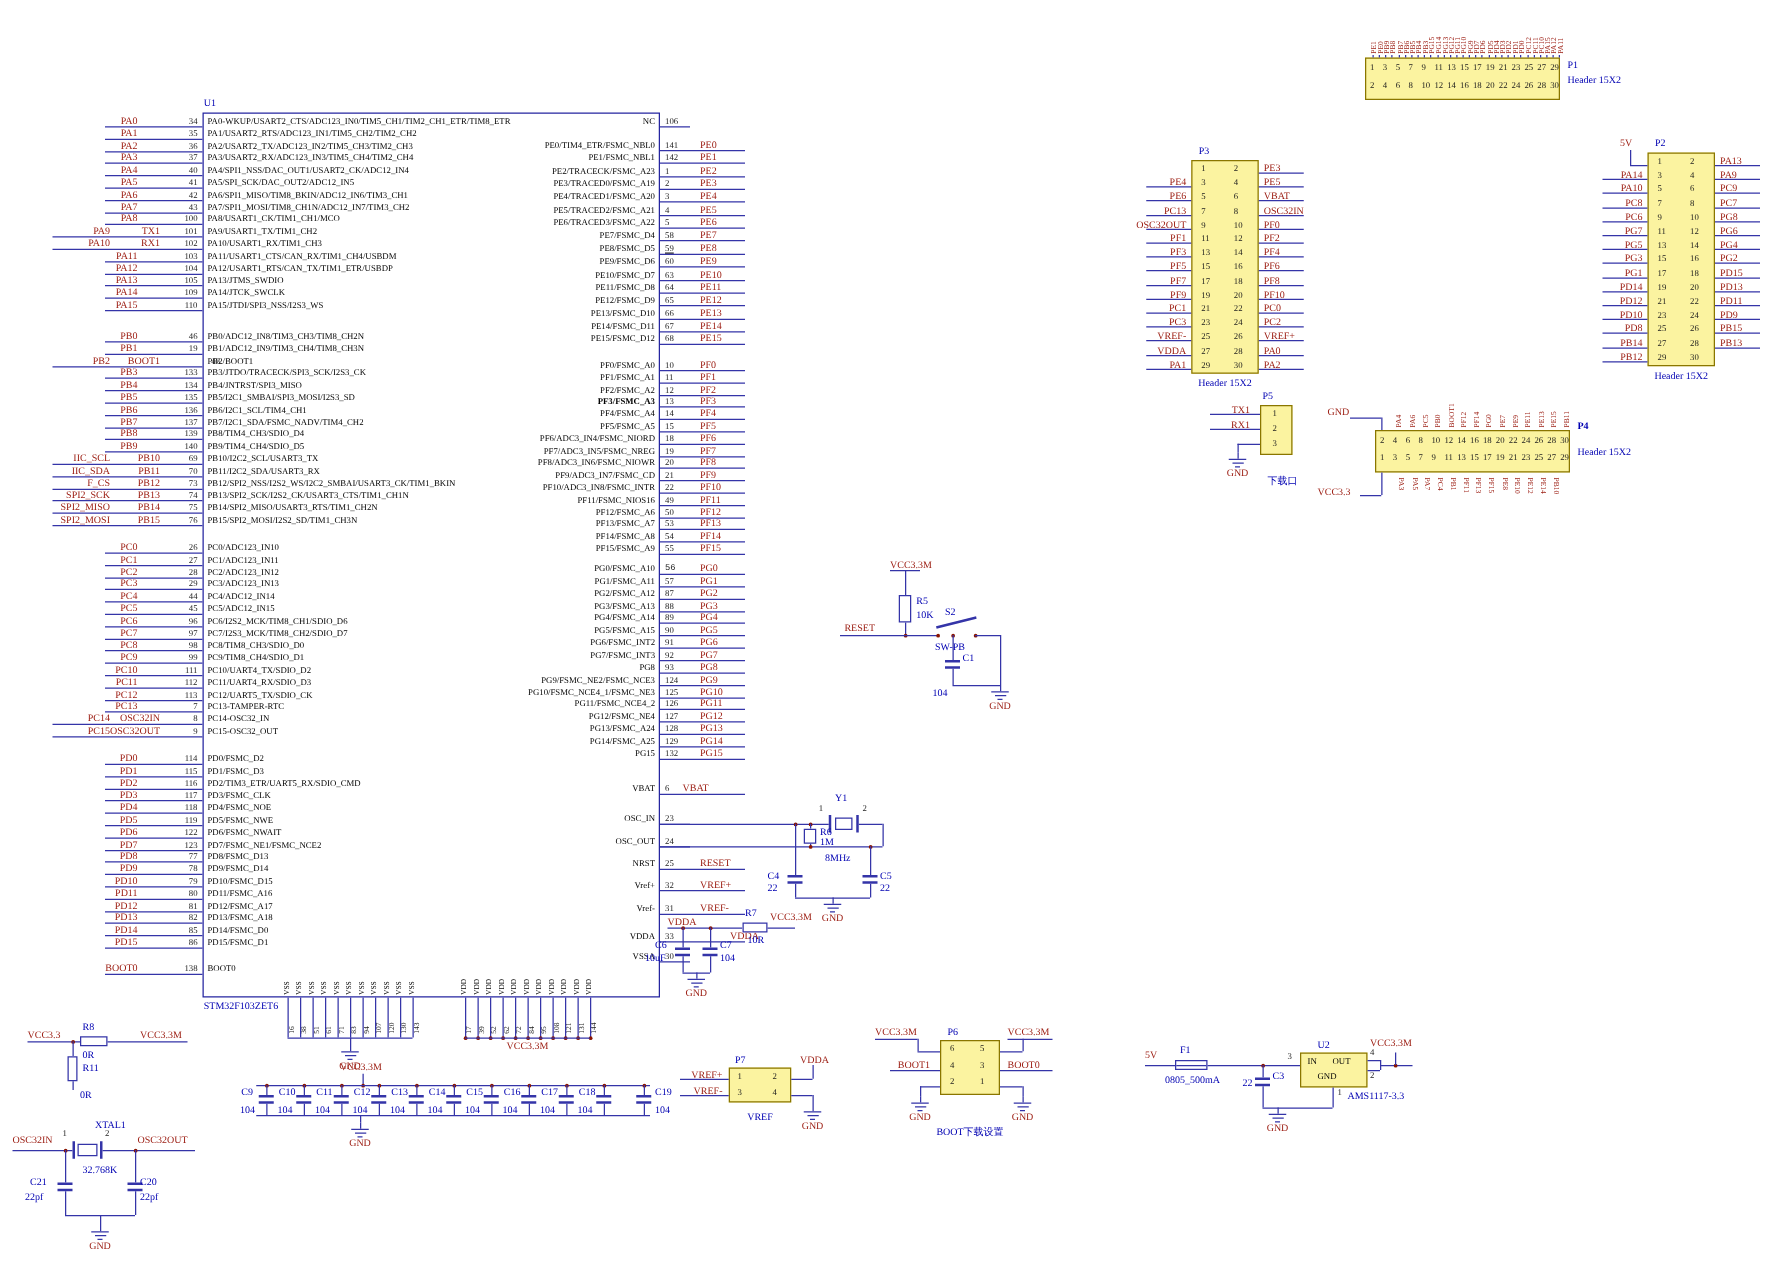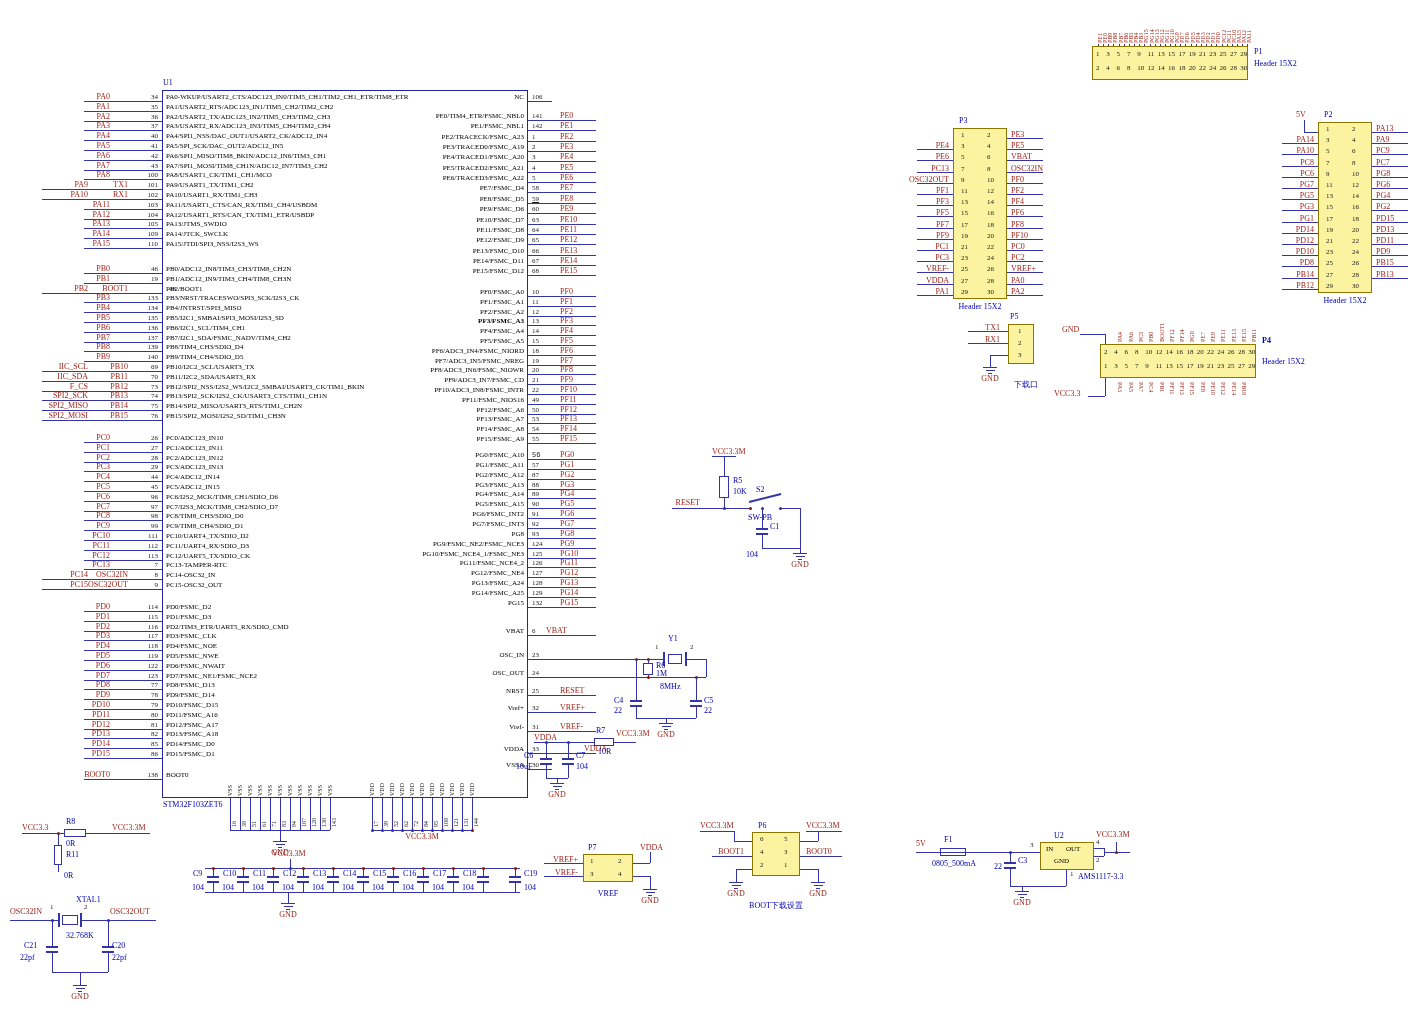--- a/index.html
+++ b/index.html
@@ -99,21 +99,21 @@
     <div class="t net" style="left: 110px; top: 265px; transform: translateX(-100%);">PB0</div>
     <div class="t fn" style="left: 166px; top: 275.8px;">PB1/ADC12_IN9/TIM3_CH4/TIM8_CH3N</div>
     <div class="t num" style="left: 158px; top: 275.8px; transform: translateX(-100%);">19</div>
     <div class="wire" style="left: 84px; top: 282.8px; width: 78px; height: 1px;"></div>
     <div class="t net" style="left: 110px; top: 274.8px; transform: translateX(-100%);">PB1</div>
     <div class="t fn" style="left: 166px; top: 285.6px;">PB2/BOOT1</div>
     <div class="t num" style="left: 176px; top: 285.6px; transform: translateX(-100%);">48</div>
     <div class="wire" style="left: 42px; top: 292.6px; width: 120px; height: 1px;"></div>
     <div class="t net" style="left: 88px; top: 284.6px; transform: translateX(-100%);">PB2</div>
     <div class="t net" style="left: 128px; top: 284.6px; transform: translateX(-100%);">BOOT1</div>
-    <div class="t fn" style="left: 166px; top: 295.4px;">PB3/NRST/TRACESWO/SPI3_SCK/I2S3_CK</div>
+    <div class="t fn" style="left: 166px; top: 295.4px;">PB3/JTDO/TRACECK/SPI3_SCK/I2S3_CK</div>
     <div class="t num" style="left: 158px; top: 295.4px; transform: translateX(-100%);">133</div>
     <div class="wire" style="left: 84px; top: 302.4px; width: 78px; height: 1px;"></div>
     <div class="t net" style="left: 110px; top: 294.4px; transform: translateX(-100%);">PB3</div>
     <div class="t fn" style="left: 166px; top: 305.2px;">PB4/JNTRST/SPI3_MISO</div>
     <div class="t num" style="left: 158px; top: 305.2px; transform: translateX(-100%);">134</div>
     <div class="wire" style="left: 84px; top: 312.2px; width: 78px; height: 1px;"></div>
     <div class="t net" style="left: 110px; top: 304.2px; transform: translateX(-100%);">PB4</div>
     <div class="t fn" style="left: 166px; top: 315px;">PB5/I2C1_SMBAI/SPI3_MOSI/I2S3_SD</div>
     <div class="t num" style="left: 158px; top: 315px; transform: translateX(-100%);">135</div>
     <div class="wire" style="left: 84px; top: 322px; width: 78px; height: 1px;"></div>

